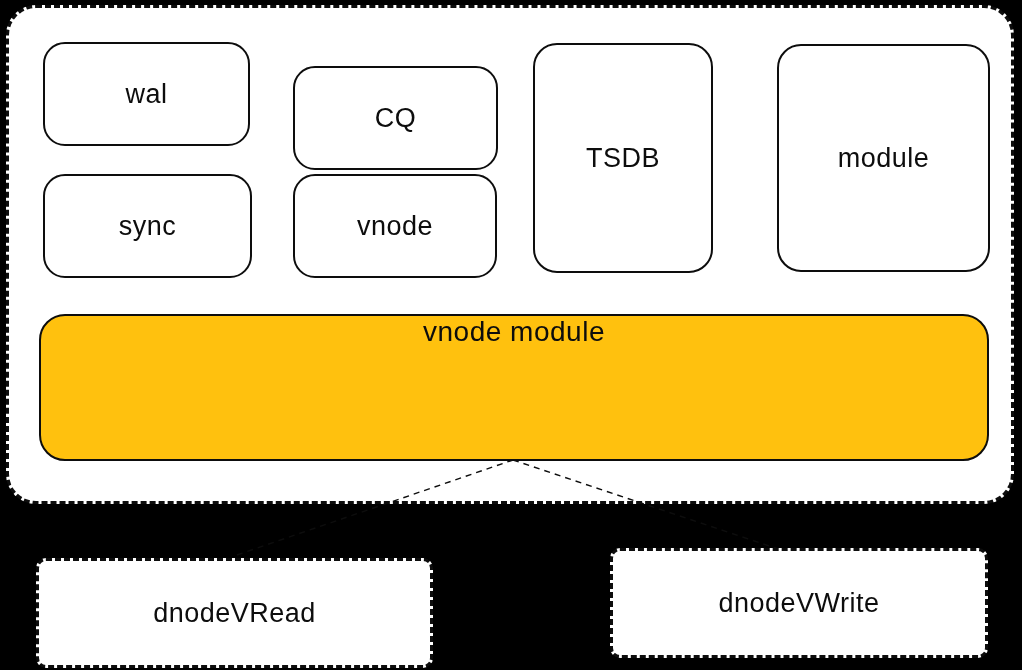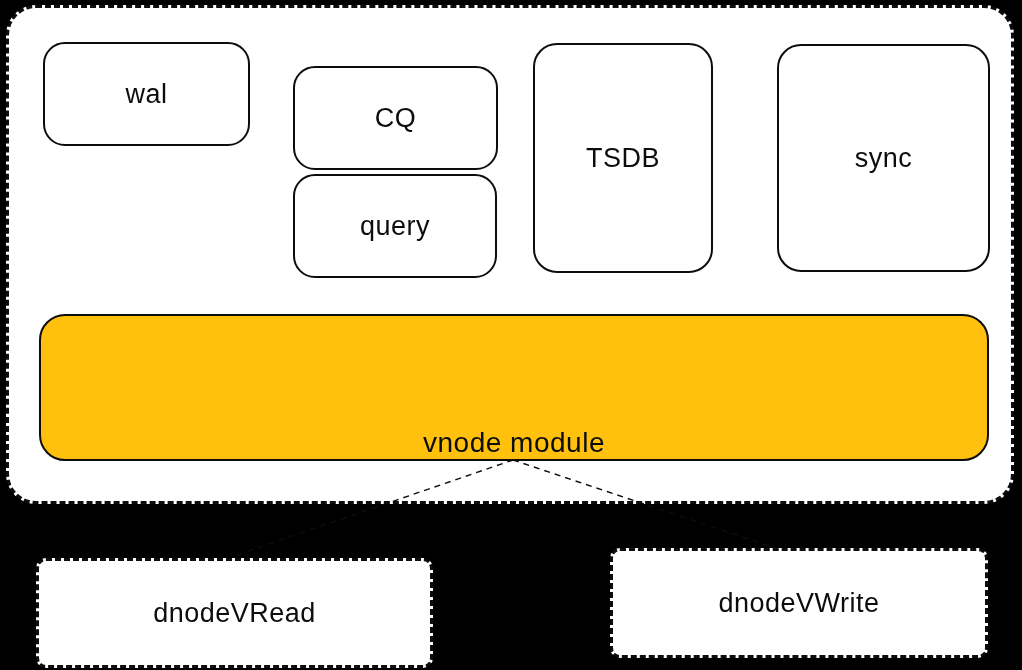--- a/index.html
+++ b/index.html
@@ -54,21 +54,21 @@
   .vnode-bar {
     position: absolute;
     left: 30px;
     top: 306px;
     width: 950px;
     height: 147px;
     background: var(--accent, #ffc10e);
     border: 2.5px solid var(--ink, #0d0d0d);
     border-radius: 26px;
     display: flex;
-    align-items: flex-end;
+    align-items: flex-start;
     justify-content: center;
     font-size: 28px;
     letter-spacing: 0.5px;
   }
 
   
   .connectors {
     position: absolute;
     left: 0; top: 0;
     width: 1022px;
@@ -108,31 +108,34 @@
   <div class="vnode-container">
 
     <div class="mbox wal">
       <span class="label">wal</span>
     </div>
 
     <div class="mbox cq">
       <span class="label">CQ</span>
     </div>
 
+    <div class="mbox sync">
+      <span class="label">sync</span>
+    </div>
 
     <div class="mbox events">
-      <span class="label">query</span>
+      <span class="label">vnode</span>
     </div>
 
     <div class="mbox tsdb">
       <span class="label">TSDB</span>
     </div>
 
     <div class="mbox query">
-      <span class="label">sync</span>
+      <span class="label">module</span>
     </div>
 
     <div class="vnode-bar">
       <span class="label">vnode module</span>
     </div>
 
   </div>
 
   <svg class="connectors" viewBox="0 0 1022 670" xmlns="http://www.w3.org/2000/svg" aria-hidden="true">
     <line x1="513" y1="460" x2="234" y2="556"></line>

